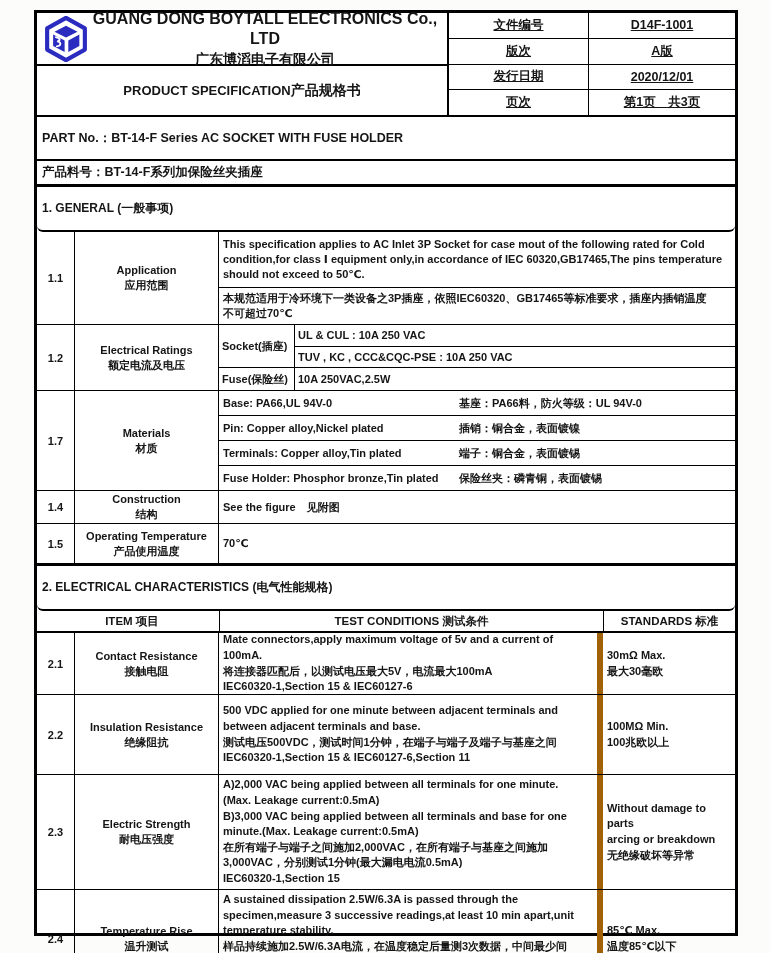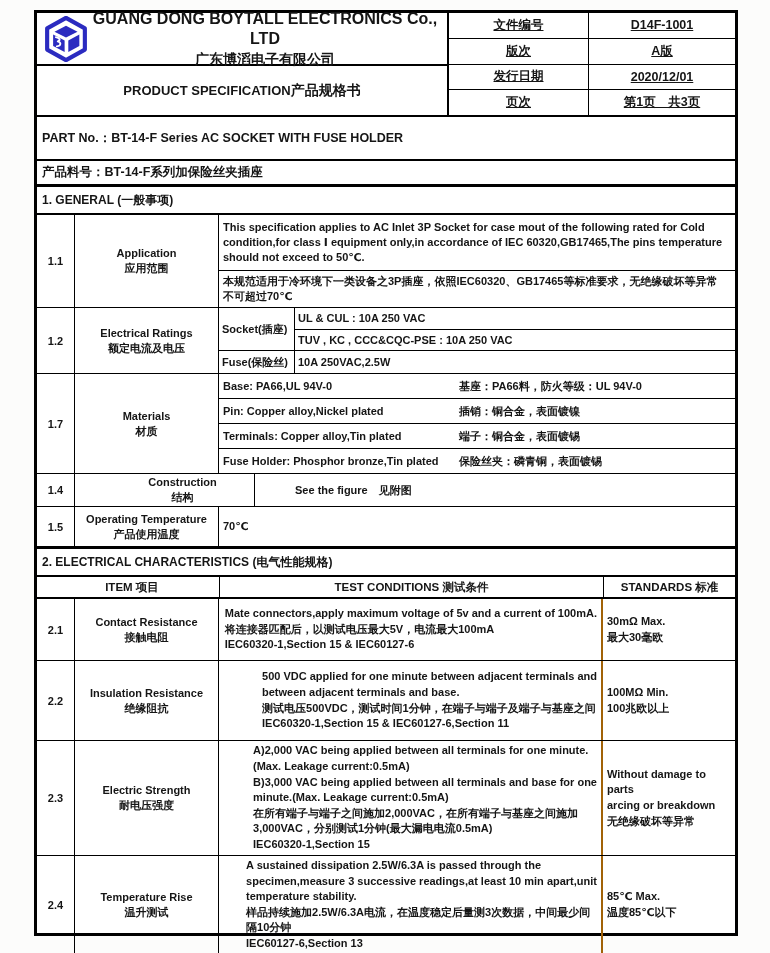--- a/index.html
+++ b/index.html
@@ -31,21 +31,21 @@
   .spec-cn { font-size:14px; }
   .hdr-right { flex:1; display:flex; flex-direction:column;text-decoration:underline; }
   .meta-row { flex:1; display:flex; }
   .meta-row + .meta-row { border-top:1px solid #000; }
   .meta-label { width:140px; border-right:1px solid #000; display:flex; align-items:center; justify-content:center; font-size:12.5px; }
   .meta-value { flex:1; display:flex; align-items:center; justify-content:center; font-size:12.5px; }
 
   
   .row-part   { height:44px; border-bottom:2px solid #000; display:flex; align-items:center; padding:0 5px; font-size:12.5px; flex:0 0 auto; }
   .row-partcn { height:26px; border-bottom:3px solid #000; display:flex; align-items:center; padding:0 5px; font-size:12.5px; flex:0 0 auto; }
-  .row-sec    { height:28px; border-bottom:2px solid #000; display:flex; align-items:center; padding:0 5px; font-size:12px; flex:0 0 auto; }
+  .row-sec    { height:45px; border-bottom:2px solid #000; display:flex; align-items:center; padding:0 5px; font-size:12px; flex:0 0 auto;border-radius:6px; }
 
   
   .g-row { display:flex; border-bottom:1px solid #000; flex:0 0 auto; }
   .c-num  { width:38px; border-right:1px solid #000; display:flex; align-items:center; justify-content:center; font-size:11px; flex:0 0 auto; }
   .c-name { width:144px; border-right:1px solid #000; display:flex; flex-direction:column; align-items:center; justify-content:center; text-align:center; font-size:11px; line-height:1.35; flex:0 0 auto; padding:0 2px; }
   .c-body { flex:1; min-width:0; }
   .txt { font-size:11px; line-height:1.34; padding:2px 4px; white-space:pre-line; }
 
   .r11 { height:93px; }
   .r11-en { height:56px; border-bottom:1px solid #000; display:flex; align-items:center; }
@@ -60,31 +60,31 @@
   .r12-fuse { grid-area:3/1/4/2; border-right:1px solid #000; }
   .r12-v3 { grid-area:3/2/4/3; }
 
   .r13 { height:100px; }
   .r13-list { display:flex; flex-direction:column; height:100%; }
   .mat-row { flex:1; display:flex; align-items:center; font-size:11px; }
   .mat-row + .mat-row { border-top:1px solid #000; }
   .mat-en { width:240px; padding-left:4px; flex:0 0 auto; }
   .mat-cn { flex:1; }
 
-  .r14 { height:33px;gap:36px; }
+  .r14 { height:33px; }
   .r15 { height:42px; }
   .r15sep { border-bottom:3px solid #000; }
   .v-center { display:flex; align-items:center; height:100%; }
 
   
   .thead { display:flex; height:22px; border-bottom:2px solid #000; flex:0 0 auto; font-size:11.5px; }
   .th-item { width:183px; border-right:1px solid #000; display:flex; align-items:center; justify-content:center;padding-left:8px; }
   .th-test { width:384px; border-right:1px solid #000; display:flex; align-items:center; justify-content:center; }
   .th-std  { flex:1; display:flex; align-items:center; justify-content:center; }
-  .c-cond { width:384px; border-right:2px solid #a16207; flex:0 0 auto; min-width:0;justify-content:flex-end; }
+  .c-cond { width:384px; border-right:6px solid #a16207; flex:0 0 auto; min-width:0; }
   .c-std  { flex:1; min-width:0; display:flex; align-items:center; }
   .r21 { height:62px; }
   .r22 { height:80px; }
   .r23 { height:115px; }
   .r24 { flex:1 1 auto; border-bottom:none; }
   .cond-txt { font-size:11px; line-height:1.42; padding:2px 4px; white-space:pre-line; }
   .std-txt  { font-size:11px; line-height:1.42; padding:2px 4px; white-space:pre-line; }
 
   .logo svg path { stroke-linejoin:round; stroke-linecap:round; }
 </style>
@@ -146,21 +146,21 @@
       <span>Application</span>
       <span>应用范围</span>
     </div>
     <div class="c-body">
       <div class="r11-en">
           <div class="txt">This specification applies to AC Inlet 3P Socket for case mout of the following rated for Cold
 condition,for class Ⅰ equipment only,in accordance of IEC 60320,GB17465,The pins temperature
 should not exceed to 50℃.</div>
         </div>
       <div class="r11-cn">
-          <div class="txt">本规范适用于冷环境下一类设备之3P插座，依照IEC60320、GB17465等标准要求，无绝缘破坏等异常
+          <div class="txt">本规范适用于冷环境下一类设备之3P插座，依照IEC60320、GB17465等标准要求，插座内插销温度
 不可超过70℃</div>
         </div>
     </div>
   </div>
 
   <div class="g-row r12">
     <div class="c-num">1.2</div>
     <div class="c-name">
       <span>Electrical Ratings</span>
       <span>额定电流及电压</span>

